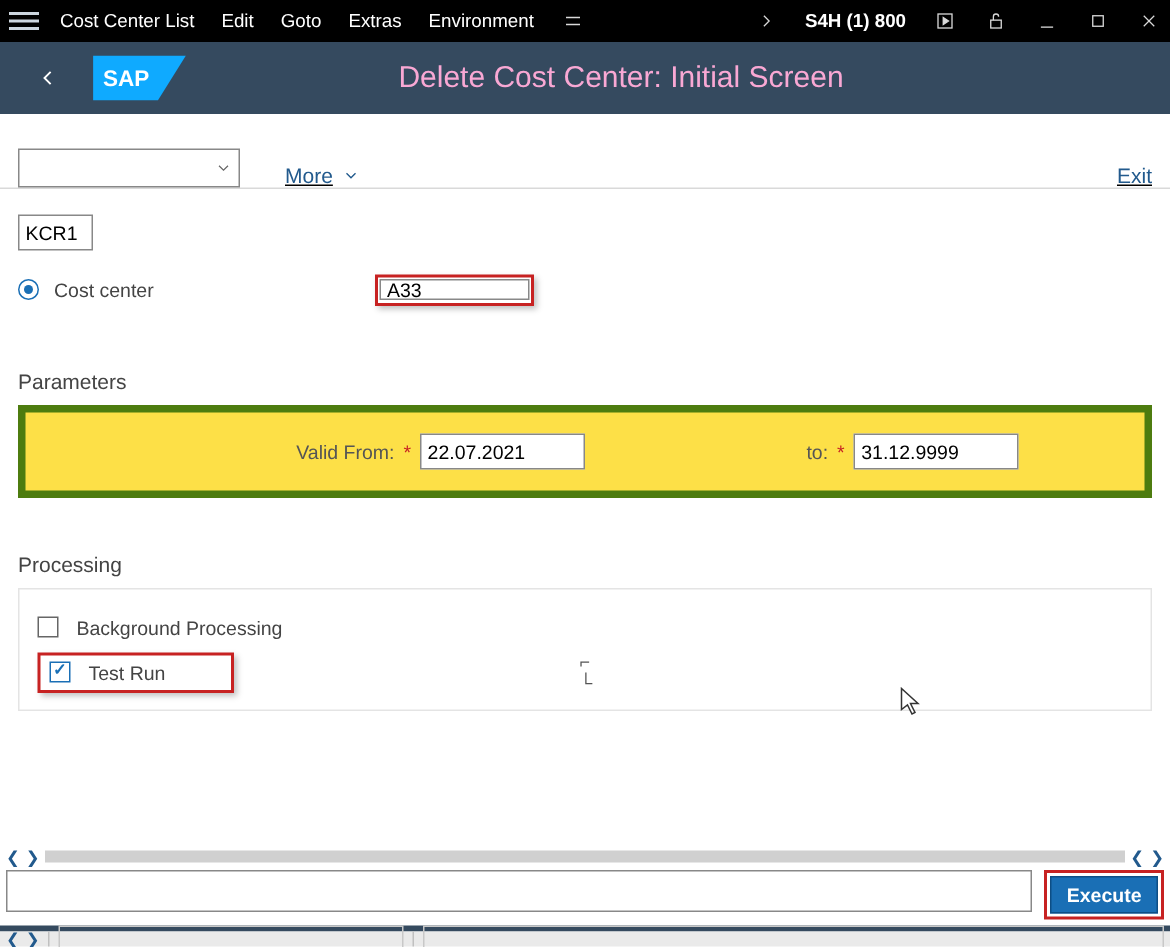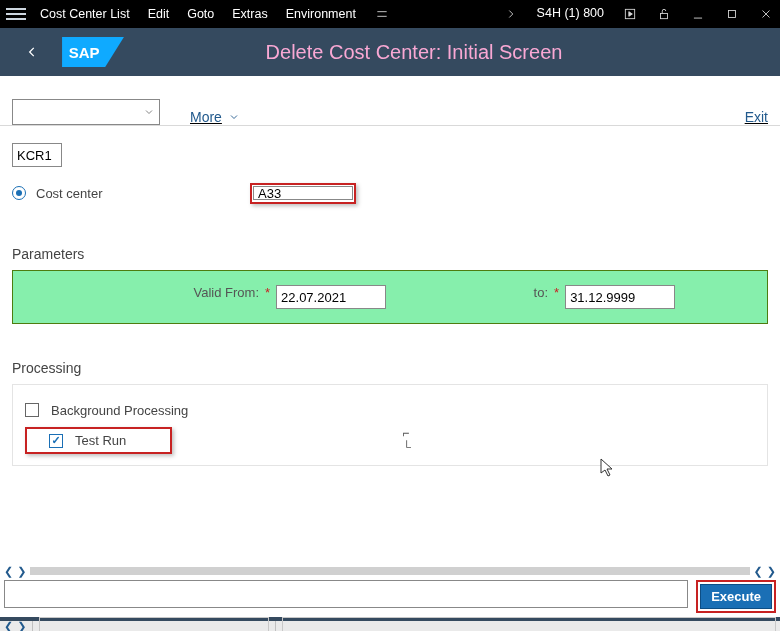--- a/index.html
+++ b/index.html
@@ -3,21 +3,21 @@
   <meta charset="utf-8">
   <style>
     * { margin: 0; padding: 0; box-sizing: border-box; font-family: Arial, sans-serif; }
     body { width: 780px; height: 631px; background: #fff; overflow: hidden; font-size: 13px; }
 
     
     .menubar { background: #000000; height: 28px; display: flex; align-items: center; padding: 12px 6px; color: #fff; font-size: 12.5px; }
     .menu-icon { width: 20px; height: 20px; display: flex; flex-direction: column; justify-content: center; gap: 3px; margin-right: 14px; cursor:pointer; }
     .menu-icon span { display:block; height:2px; background:#cdd6df; }
     .menubar .mitem { margin-right: 18px; cursor:pointer; }
-    .menubar-r { margin-left:auto; display:flex; gap:18px; }
+    .menubar-r { margin-left:auto; display:flex; align-items:center; gap:18px;font-weight:bold; }
     .mb-ic { width:16px; height:16px; display:flex; align-items:center; justify-content:center; opacity:.85; }
     .mb-ic svg { width:14px; height:14px; stroke:#fff; fill:none; stroke-width:1.5; }
 
     
     .titlebar { background:#354a5f; height:48px; display:flex; align-items:center; padding:0 18px; }
     .back-chev { width:28px; height:28px; display:flex; align-items:center; justify-content:center; margin-right:14px; cursor:pointer; }
     .back-chev svg { width:14px; height:14px; stroke:#fff; fill:none; stroke-width:2.2; }
     .sap-logo { width:66px; height:30px; margin-right:40px; }
     .sap-logo svg { width:100%; height:100%; }
     .page-title { color:#f9a8d4; font-size:20px; font-weight:400; flex:1; text-align:center; margin-right:100px;}
@@ -37,32 +37,32 @@
     .ca-label { width:238px; }
     .ca-input { width:50px; height:24px; border:1px solid #888; padding:2px 4px; font-size:13px; }
     .radio-row { margin-top:4px; }
     .radio { width:14px; height:14px; border:1.5px solid #1a6fb5; border-radius:50%; display:flex; align-items:center; justify-content:center; margin-right:10px; }
     .radio .dot { width:6px; height:6px; border-radius:50%; background:#1a6fb5; }
     .cc-label { width:214px; }
     .cc-input { width:100px; height:14px; border:1px solid #888; padding:2px 4px; font-size:13px; }
     .redbox { border:2px solid #c72222; box-shadow:2px 2px 4px rgba(0,0,0,.25); padding:1px; display:inline-block; }
 
     .section-h { color:#444; margin:36px 0 8px 0; font-size:14px; }
-    .param-box { border:1px solid #4d7c0f; background:#86efac; padding:14px 0; display:flex; }
+    .param-box { border:5px solid #4d7c0f; background:#fde047; padding:14px 0; display:flex; align-items:center; }
     .pf-label { width:246px; text-align:right; color:#555; }
     .req { color:#c72222; margin:0 6px; }
     .date-input { width:110px; height:24px; border:1px solid #888; padding:2px 4px; font-size:13px; }
     .tolab { width:162px; text-align:right; color:#555; }
 
     .proc { border:1px solid #e4e4e4; padding:10px 12px; }
     .chk { width:14px; height:14px; border:1.5px solid #666; margin-right:12px; display:flex; align-items:center; justify-content:center; }
     .chk.checked { border-color:#1a6fb5; }
     .chk.checked::after { content:"✓"; font-size:11px; color:#1a6fb5; font-weight:bold; line-height:1; }
     .proc .row { min-height:30px; }
-    .redbox-tr { border:2px solid #c72222; box-shadow:2px 2px 4px rgba(0,0,0,.25); padding:4px 44px 4px 22px; display:inline-flex; align-items:flex-end; }
+    .redbox-tr { border:2px solid #c72222; box-shadow:2px 2px 4px rgba(0,0,0,.25); padding:4px 44px 4px 6px; display:inline-flex; align-items:flex-start; }
     .focus-mark { margin-left:230px; color:#555; font-size:12px; letter-spacing:1px; }
     .cursor { position:absolute; left:600px; top:458px; font-size:14px; color:#333; pointer-events:none; }
 
     
     .footer { position:absolute; bottom:0; left:0; right:0; }
     .scrollarea { height:10px; background:#fff; display:flex; align-items:center; font-size:11px; color:#225a8d; padding:0 4px; gap:4px;}
     .scrollarea .track { flex:1; height:8px; background:#d0d0d0; }
     .action-row { background:#fff; display:flex; padding:4px; }
     .action-input { flex:1; height:28px; border:1px solid #888; }
     .exec-wrap { border:2px solid #c72222; padding:2px; margin-left:8px; }

